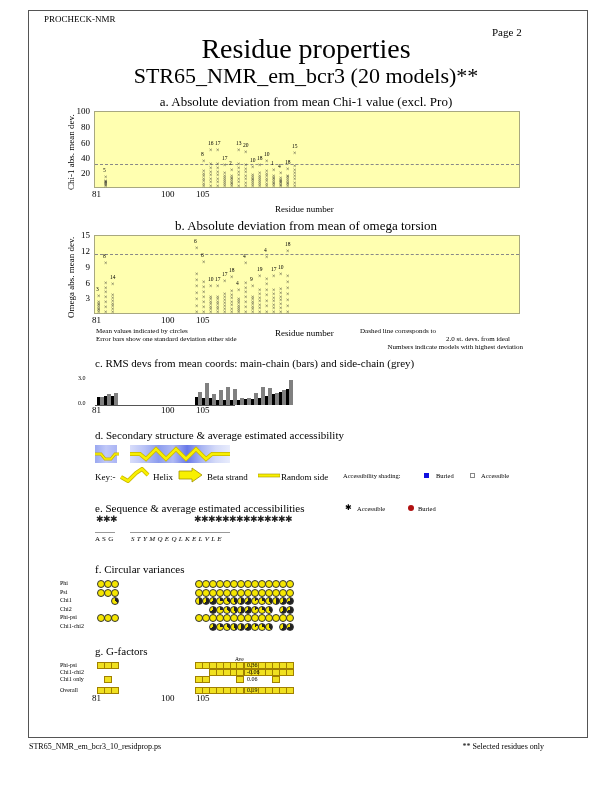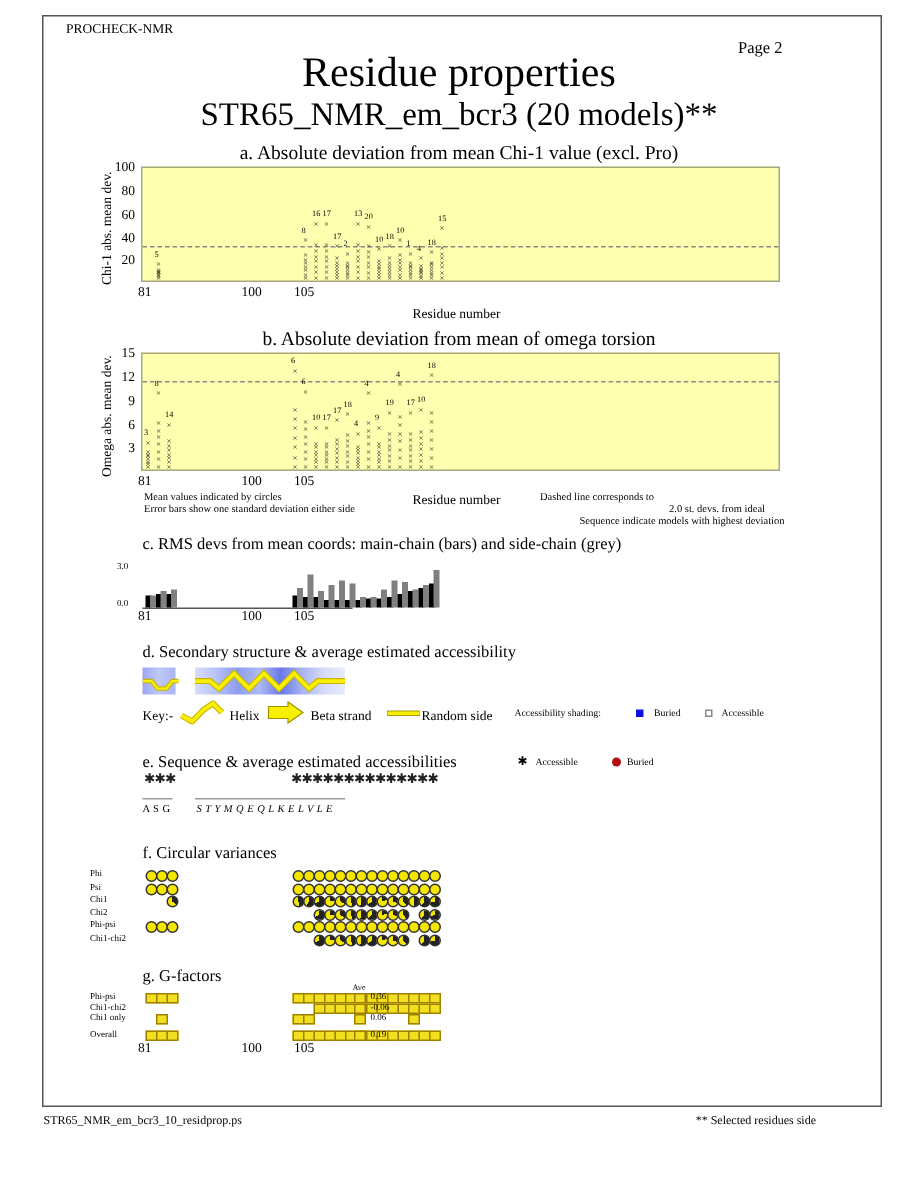--- a/index.html
+++ b/index.html
@@ -350,21 +350,21 @@
     <div class="mdl" style="left: 190px; top: 5.42667px;">18</div>
   </div>
 <div class="tick" style="left:92px;top:315px;">81</div>
 <div class="tick" style="left:161px;top:315px;">100</div>
 <div class="tick" style="left:196px;top:315px;">105</div>
 <div class="abs small" style="left:96px;top:327px;">Mean values indicated by circles</div>
 <div class="abs small" style="left:96px;top:335px;">Error bars show one standard deviation either side</div>
 <div class="abs" style="left:275px;top:328px;font-size:9px;">Residue number</div>
 <div class="abs small" style="left:360px;width:158px;text-align:left;top:327px;">Dashed line corresponds to</div>
 <div class="abs small" style="left:360px;width:150px;text-align:right;top:335px;">2.0 st. devs. from ideal</div>
-<div class="abs small" style="left:340px;width:183px;text-align:right;top:343px;">Sequence indicate models with highest deviation</div>
+<div class="abs small" style="left:340px;width:183px;text-align:right;top:343px;">Numbers indicate models with highest deviation</div>
 
 <div class="abs" style="left:95px;top:357px;font-size:11px;">c. RMS devs from mean coords: main-chain (bars) and side-chain (grey)</div>
 <div class="abs tiny" style="left:78px;top:375px;">3.0</div>
 <div class="abs tiny" style="left:78px;top:400px;">0.0</div>
 <div class="abs" id="plotC" style="left:95px;top:378px;width:140px;height:27px;border-bottom:1px solid #555;">
     <div class="bar" style="left: 2px; width: 3.5px; height: 8.1px; background: rgb(0, 0, 0);"></div>
     <div class="bar" style="left: 5px; width: 3.5px; height: 8.1px; background: rgb(128, 128, 128);"></div>
     <div class="bar" style="left: 9px; width: 3.5px; height: 9px; background: rgb(0, 0, 0);"></div>
     <div class="bar" style="left: 12px; width: 3.5px; height: 10.8px; background: rgb(128, 128, 128);"></div>
     <div class="bar" style="left: 16px; width: 3.5px; height: 9px; background: rgb(0, 0, 0);"></div>
@@ -622,13 +622,13 @@
     <div class="gf" style="left: 279px; top: 687px;"></div>
     <div class="gf" style="left: 286px; top: 687px;"></div>
     <div class="gf" style="left: 236px; top: 687px;"></div>
     <div class="abs tiny" style="left: 247px; top: 687px;">0.19</div>
   </div>
 <div class="tick" style="left:92px;top:693px;">81</div>
 <div class="tick" style="left:161px;top:693px;">100</div>
 <div class="tick" style="left:196px;top:693px;">105</div>
 
 <div class="abs" style="left:29px;top:742px;font-size:8px;">STR65_NMR_em_bcr3_10_residprop.ps</div>
-<div class="abs" style="left:420px;width:124px;text-align:right;top:742px;font-size:8px;">** Selected residues side</div>
+<div class="abs" style="left:420px;width:124px;text-align:right;top:742px;font-size:8px;">** Selected residues only</div>
 
 </body></html>

